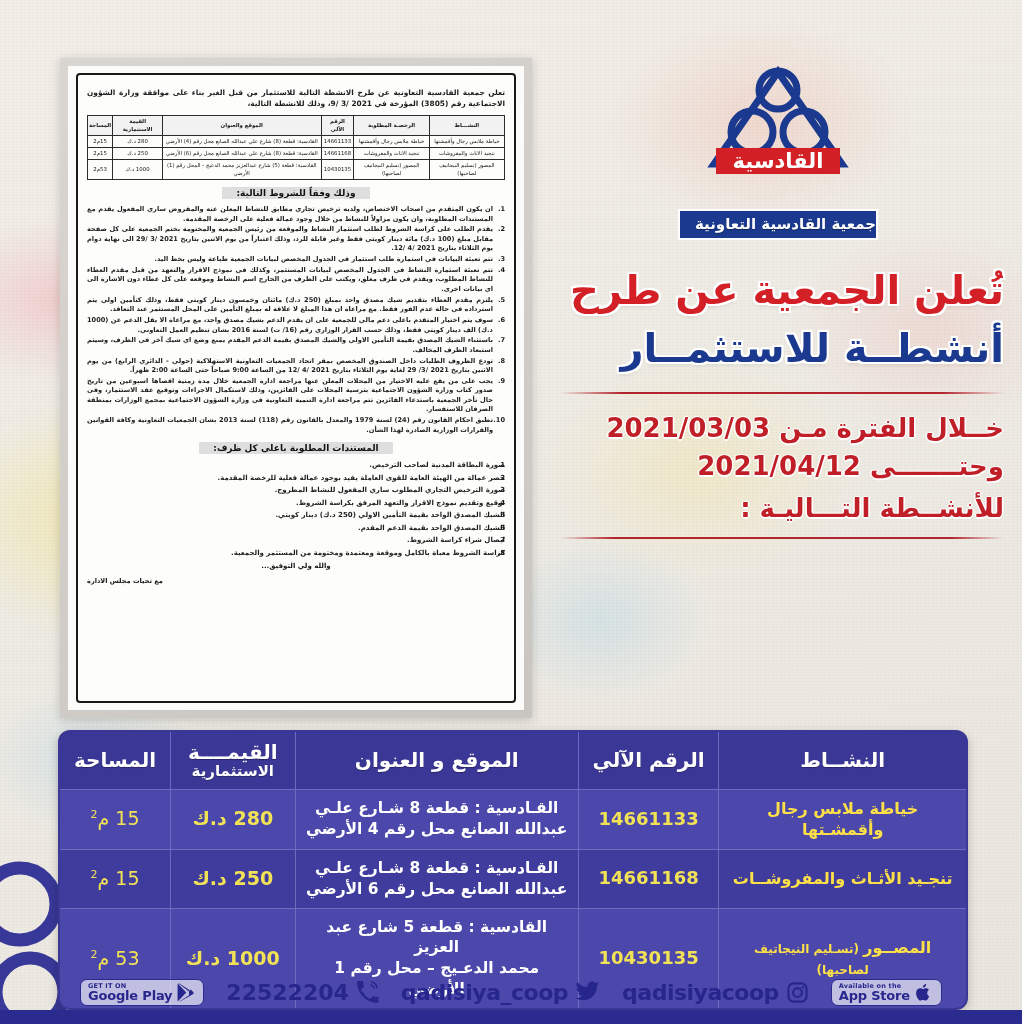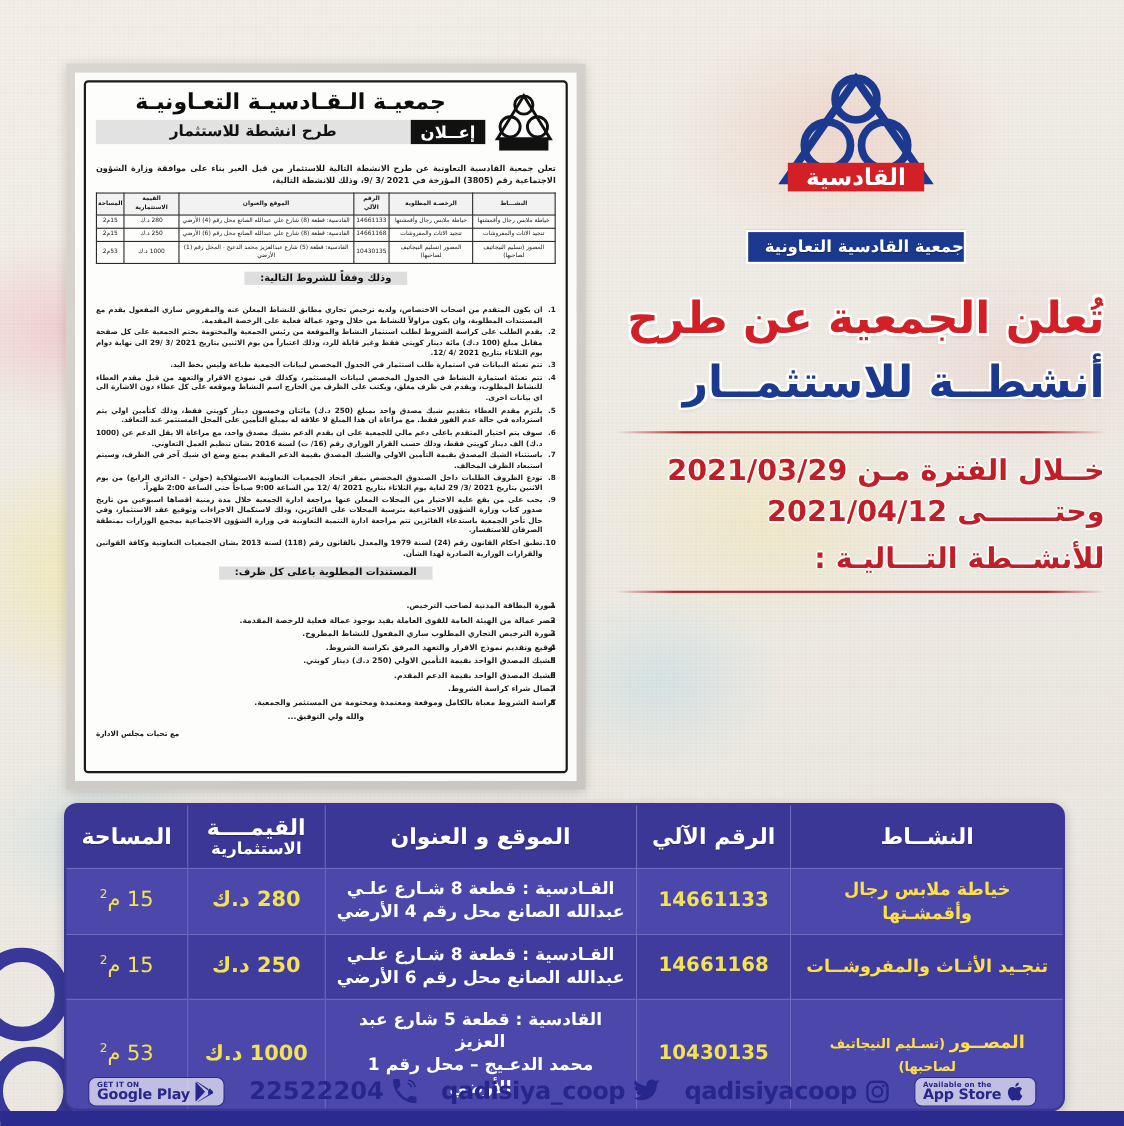--- a/index.html
+++ b/index.html
@@ -97,21 +97,21 @@
     width: 100%; border-collapse: collapse; margin-top: 6px;
     font-size: 5.4px; color: #151515;
   }
   table.doc-table th, table.doc-table td {
     border: 1px solid #2b2b2b; padding: 2px 1px;
     text-align: center; vertical-align: middle; line-height: 1.35;
   }
   table.doc-table th { font-weight: bold; background: #f2f2f2; font-size: 5.4px; }
 
   .doc-section-title {
-    margin: 7px auto 19px auto; display: table;
+    margin: 7px auto 6px auto; display: table;
     background: #dedede; color: #111;
     font-size: 9px; font-weight: bold; padding: 1px 14px;
   }
   ol.doc-list {
     list-style: none; counter-reset: dnum;
     font-size: 6.6px; line-height: 1.45; font-weight: bold; color: #1c1c1c;
   }
   ol.doc-list li {
     counter-increment: dnum; text-align: justify;
     padding-right: 12px; position: relative; margin-bottom: 1.2px;
@@ -264,38 +264,20 @@
       <circle cx="72" cy="140" r="34"></circle>
       <path d="M100 118 L175 193"></path>
       <path d="M150 168 l16 -16 l14 14 l-16 16 z"></path>
     </g>
   </svg>
 
   <div id="doc-frame">
     <div id="doc-page">
       <div id="doc-inner">
 
-        <div class="doc-headrow">
-          <svg class="doc-mark" viewBox="0 0 70 70">
-            <g fill="none" stroke="#111" stroke-width="3.2">
-              <circle cx="35" cy="15" r="10"></circle>
-              <circle cx="20" cy="39" r="11"></circle>
-              <circle cx="50" cy="39" r="11"></circle>
-              <path d="M35 5 L6 52 L64 52 Z"></path>
-            </g>
-            <rect x="8" y="53" width="54" height="12" fill="#111"></rect>
-          </svg>
-          <div class="doc-headtext">
-            <div class="doc-title">جمعيـة الـقـادسيـة التعـاونيـة</div>
-            <div class="doc-subrow">
-              <div class="doc-badge">إعــلان</div>
-              <div class="doc-subtitle">طرح انشطة للاستثمار</div>
-            </div>
-          </div>
-        </div>
 
         <div class="doc-para">تعلن جمعية القادسية التعاونية عن طرح الانشطة التالية للاستثمار من قبل الغير بناء على موافقة وزارة الشؤون الاجتماعية رقم (3805) المؤرخة في 2021 /3 /9، وذلك للانشطة التالية،</div>
 
         <table class="doc-table">
           <thead>
               <tr id="doc-th-row">
                 <th>النشـــاط</th>
                 <th>الرخصـة المطلوبة</th>
                 <th>الرقم الآلي</th>
                 <th>الموقع والعنوان</th>
@@ -379,21 +361,21 @@
     </svg>
 
     <div id="brand-banner">جمعية القادسية التعاونية</div>
 
     <div id="headline">
       <div class="hl-line hl-red">تُعلن الجمعية عن طرح</div>
       <div class="hl-line hl-blue">أنشطــة  للاستثمــار</div>
 
       <div class="hl-rule"></div>
 
-      <div class="hl-date">خــلال الفترة مـن  2021/03/29</div>
+      <div class="hl-date">خــلال الفترة مـن  2021/03/03</div>
       <div class="hl-date">وحتـــــــى 2021/04/12</div>
       <div class="hl-activities">للأنشــطة التـــاليـة :</div>
 
       <div class="hl-rule2"></div>
     </div>
   </div>
 
   <div id="main-table-wrap">
     <table id="main-table">
       <thead>

